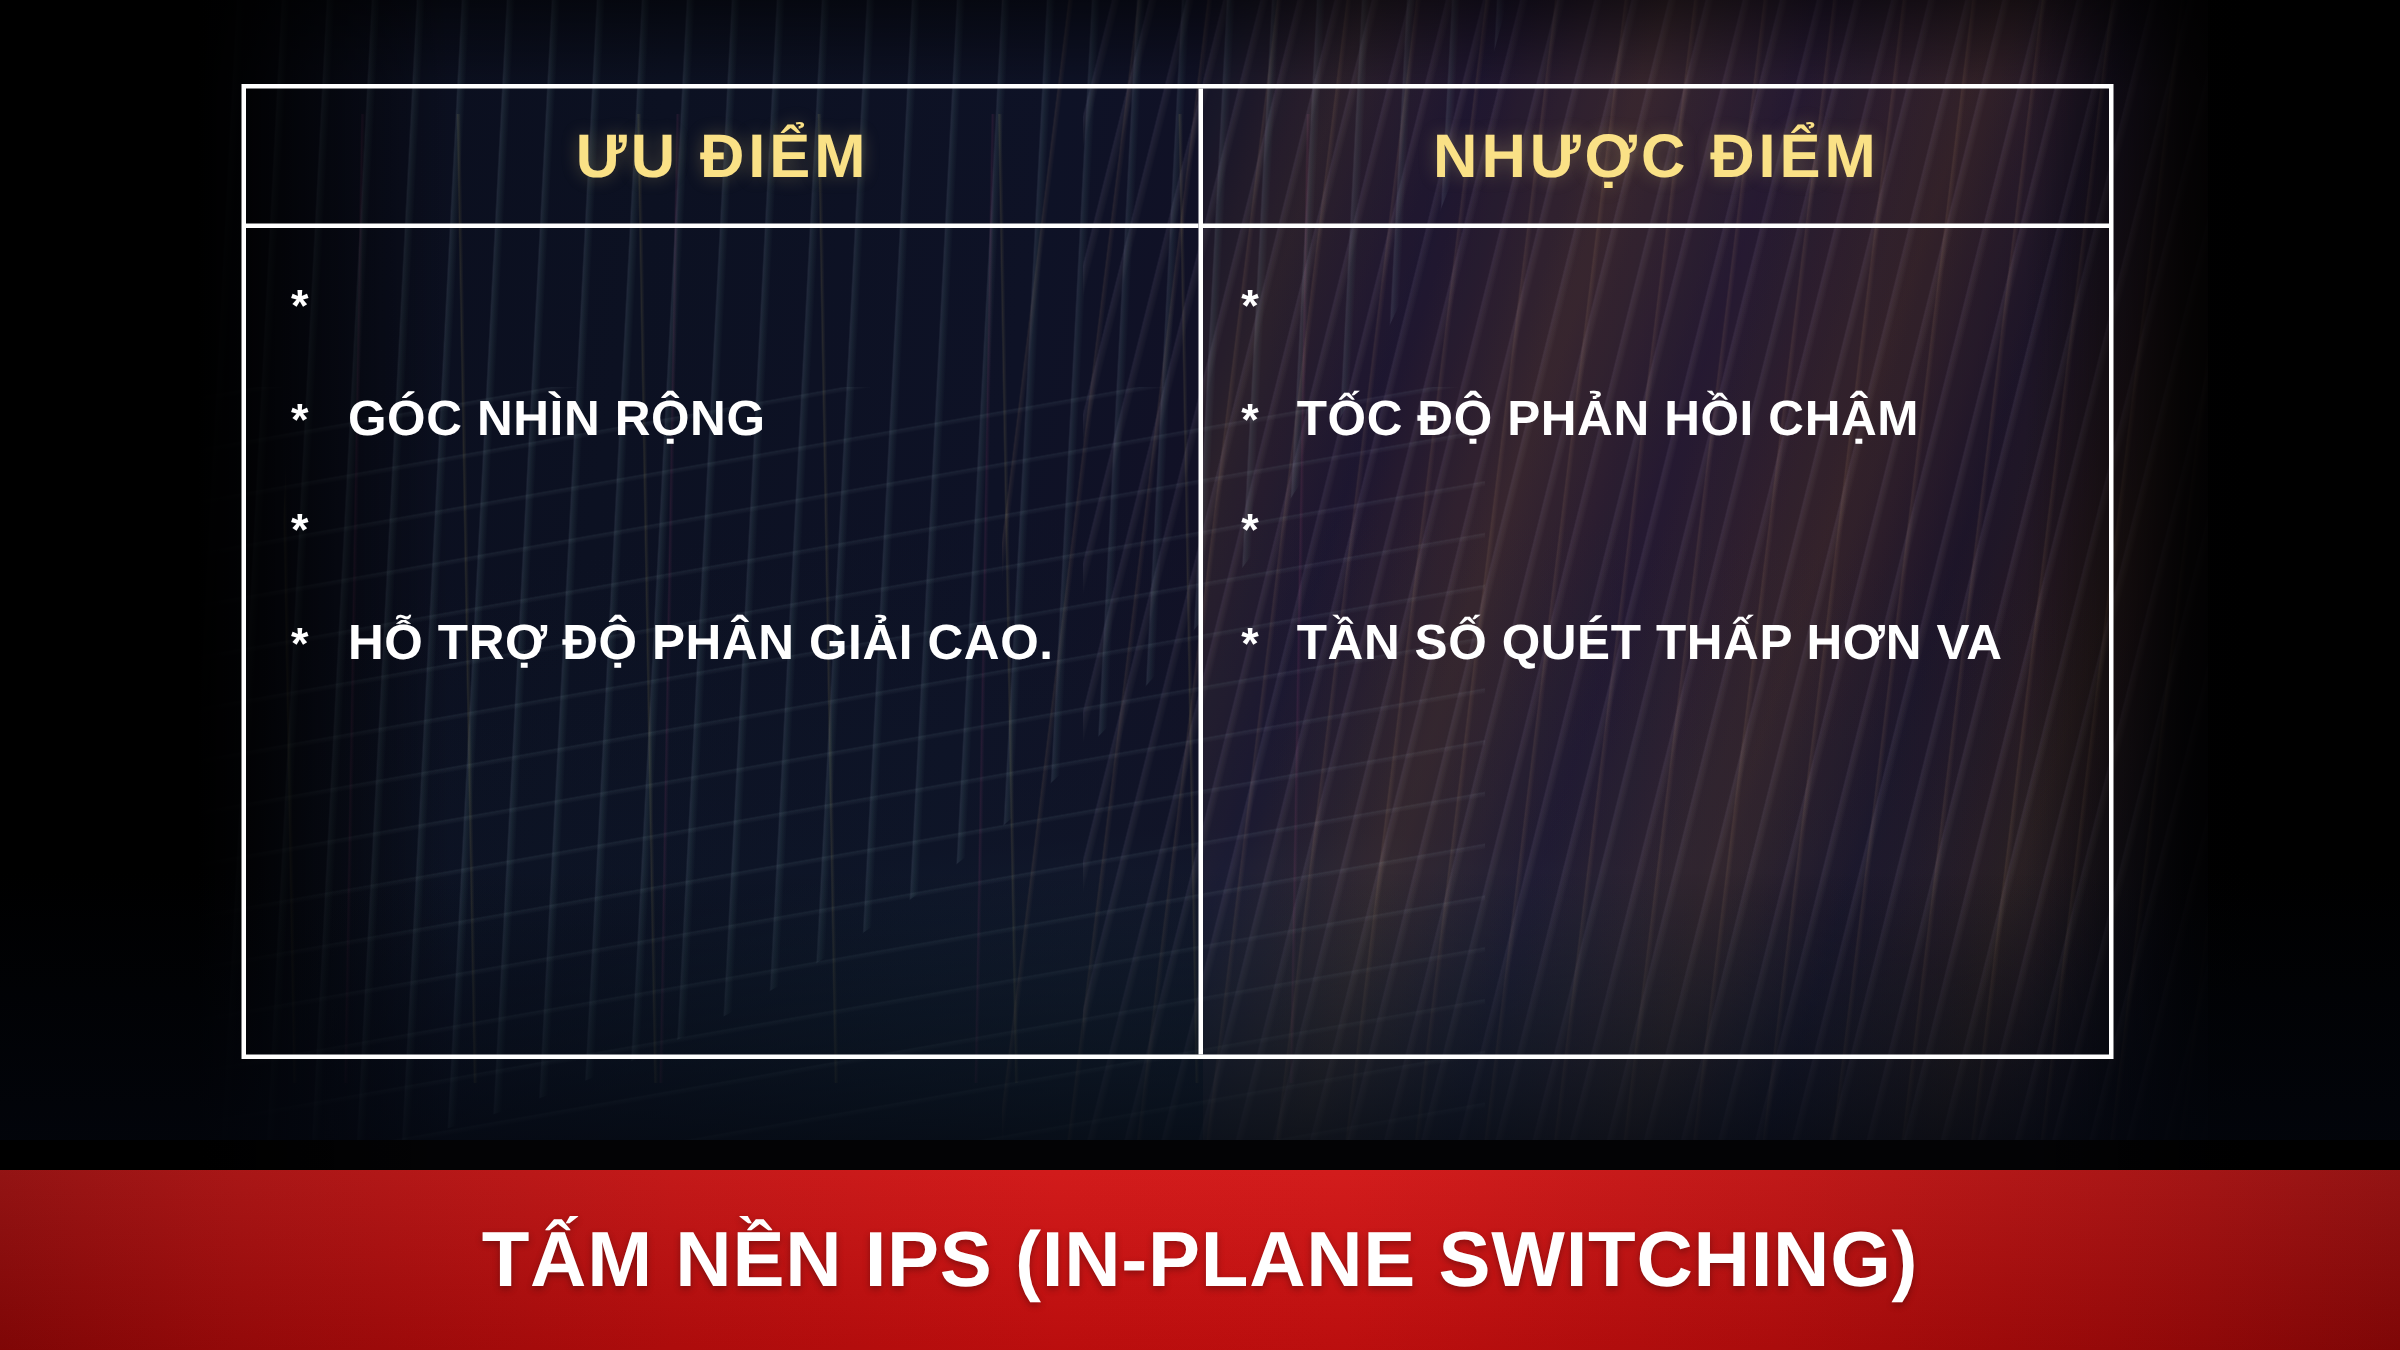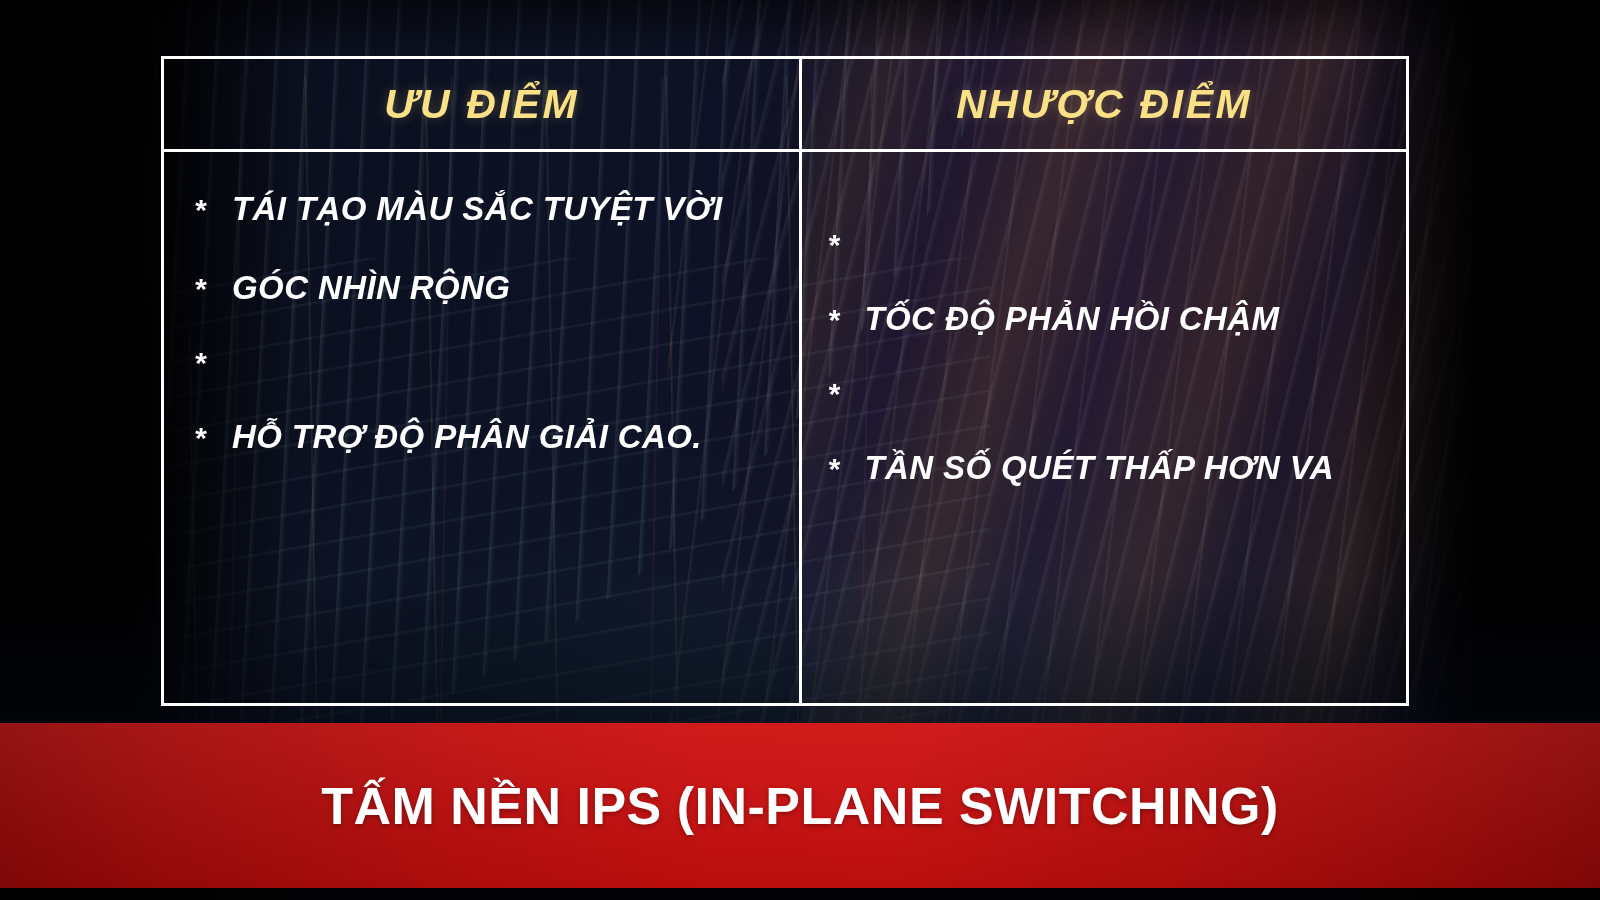--- a/index.html
+++ b/index.html
@@ -169,29 +169,28 @@
   
   .table {
     position: absolute;
     left: 161px;
     top: 56px;
     width: 1248px;
     height: 650px;
     border: 3px solid #ffffff;
     box-sizing: border-box;
     display: flex;
-    font-style: italic;
   }
   .col {
     box-sizing: border-box;
     display: flex;
     flex-direction: column;
   }
   .col-left  { width: 637px; }
-  .col-right { width: 608px; border-left: 3px solid #ffffff; gap: 40px; }
+  .col-right { width: 608px; border-left: 3px solid #ffffff; }
 
   .col-head {
     height: 93px;
     flex: 0 0 93px;
     border-bottom: 3px solid #ffffff;
     display: flex;
     align-items: center;
     justify-content: center;
     box-sizing: border-box;
   }
@@ -237,23 +236,23 @@
     font-size: 33px;
     line-height: 1.18;
     letter-spacing: 0.4px;
     color: #ffffff;
   }
 
   
   .banner {
     position: absolute;
     left: 0;
-    bottom: 12px;
+    bottom: 0;
     width: 1600px;
-    height: 165px;
+    height: 120px;
     background: linear-gradient(90deg,
       #8d0707 0%,
       #a40a0a 10%,
       #c00d0d 28%,
       #cf0f0f 44%,
       #d01010 56%,
       #bd0d0d 74%,
       #a60a0a 88%,
       #8d0707 100%);
     display: flex;
@@ -300,21 +299,20 @@
   <div class="table">
 
     <div class="col col-left">
       <div class="col-head">
         <span class="title">ƯU ĐIỂM</span>
       </div>
       <div class="col-body">
         <ul class="bullet-list">
           <li class="bullet-item">
             <span class="bullet-star">*</span>
-            <span class="bullet-text">TÁI TẠO MÀU SẮC TUYỆT VỜI</span>
           </li>
           <li class="bullet-item">
             <span class="bullet-star">*</span>
             <span class="bullet-text">GÓC NHÌN RỘNG</span>
           </li>
           <li class="bullet-item">
             <span class="bullet-star">*</span>
           </li>
           <li class="bullet-item">
             <span class="bullet-star">*</span>

